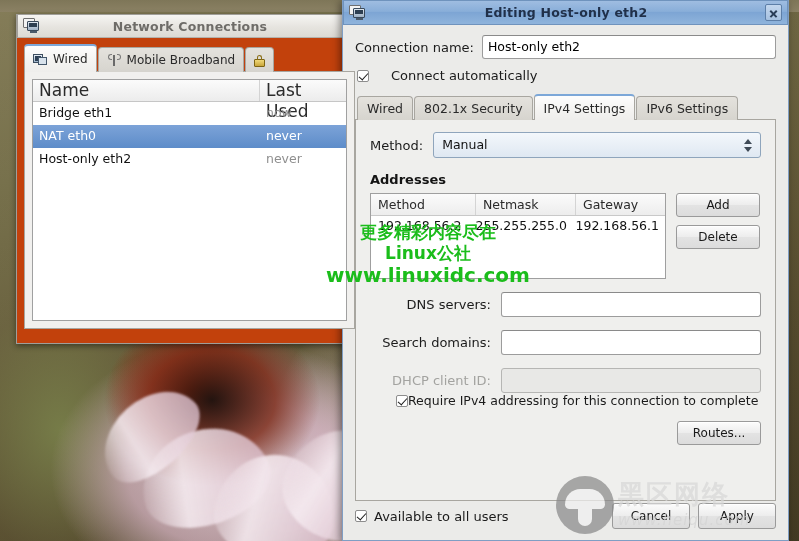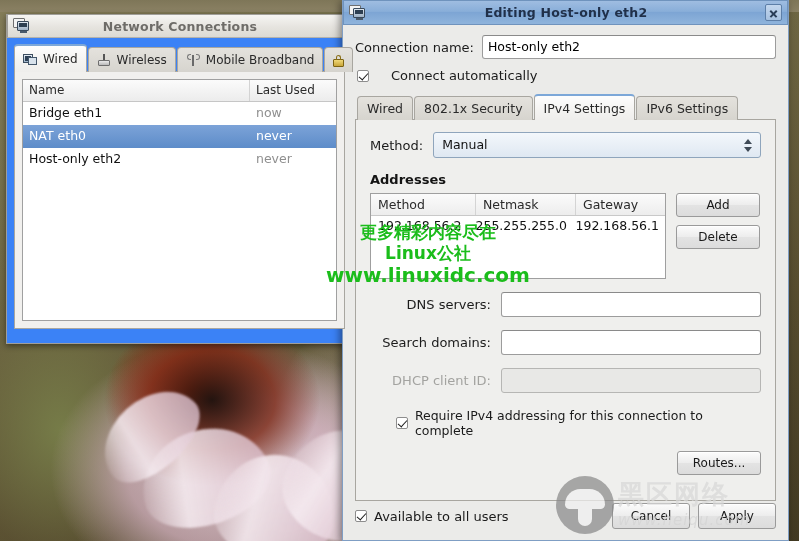--- a/index.html
+++ b/index.html
@@ -81,23 +81,23 @@
     position: absolute;
     left: 3px; top: 0px;
     width: 4px; height: 8px;
     border: solid #1d1d1d;
     border-width: 0 1.6px 1.6px 0;
     transform: rotate(42deg);
   }
 
   
   #nc-window {
-    position: absolute; left: 6px; top: 14px;
+    position: absolute; left: 16px; top: 14px;
     width: 347px; height: 330px;
-    background: #3b82f6;
+    background: #c2410c;
     border: 1px solid #a09e99;
     border-top: none;
     box-shadow: 0 2px 6px rgba(0,0,0,0.45);
   }
   #nc-titlebar {
     height: 24px;
     background: linear-gradient(180deg, #f6f5f3 0%, #e6e4df 55%, #dcdad4 100%);
     border: 1px solid #a09e99;
     border-bottom: 1px solid #b4b2ac;
     position: relative;
@@ -166,21 +166,21 @@
   }
   .listview {
     flex: 1;
     background: #fff;
     border: 1px solid #a0a0a0;
     display: flex; flex-direction: column;
     overflow: hidden;
   }
   .lv-head { display: flex; height: 22px; background: linear-gradient(180deg,#fbfbfb,#ececec); border-bottom: 1px solid #c6c6c6; }
   .lv-head div {
-    font-size: 12px; color: #2b2b2b;
+    font-size: 17px; color: #2b2b2b;
     line-height: 21px; padding: 0 6px;
   }
   .lv-head .c-name { flex: 1; border-right: 1px solid #d3d3d3; }
   .lv-head .c-used { width: 86px; }
   .lv-row { display: flex; height: 23px; }
   .lv-row div { font-size: 12.5px; line-height: 22px; padding: 0 6px; }
   .lv-row .c-name { flex: 1; color: #111; }
   .lv-row .c-used { width: 86px; color: #8f8f8f; }
   .lv-row.sel { background: linear-gradient(180deg,#7ca3d8 0%, #5d8cc9 100%); gap: 8px; }
   .lv-row.sel .c-name, .lv-row.sel .c-used { color: #fff; }
@@ -299,21 +299,21 @@
   .at-row .c2 { width: 100px; }
   .at-row .c3 { flex: 1; }
   .addr-btns { display:flex; flex-direction: column; gap: 8px; }
   .addr-btns .btn { width: 84px; }
 
   .field-row { display:flex; align-items:center; margin-top: 13px; }
   .field-row label { width: 131px; text-align: right; padding-right: 10px; font-size: 13px; color: #1b1b1b; }
   .field-row .entry { flex: 1; height: 25px; line-height: 23px; }
   .field-row label.dim { color: #a3a3a0; }
 
-  .req-row { display:flex; align-items:center; gap: 7px; margin-top: 15px; padding-left: 26px;}
+  .req-row { display:flex; align-items:center; padding-left: 26px;}
   .req-row span.lbl { font-size: 12.5px; color: #1b1b1b; }
 
   .routes-row { display:flex; justify-content:flex-end; margin-top: 13px;}
   .routes-row .btn { width: 84px; }
 
   #dlg-footer {
     position: absolute; left: 0; right: 0; bottom: 0;
     height: 48px;
     padding: 0 12px;
     display: flex; align-items: center;
@@ -382,27 +382,20 @@
   </div>
 
   <div id="nc-body">
     <div class="tabrow">
       <div class="tab active">
         <span class="ti ti-wired">
             <span class="b1"></span>
             <span class="b2"></span>
           </span>
         <span>Wired</span>
-      </div>
-      <div class="tab">
-        <span class="ti ti-wireless">
-            <span class="base"></span>
-            <span class="ant"></span>
-          </span>
-        <span>Wireless</span>
       </div>
       <div class="tab">
         <span class="ti ti-mobile">
             <span class="pole"></span>
             <span class="w1"></span>
             <span class="w2"></span>
           </span>
         <span>Mobile Broadband</span>
       </div>
       <div class="tab" style="padding:0 6px;">

